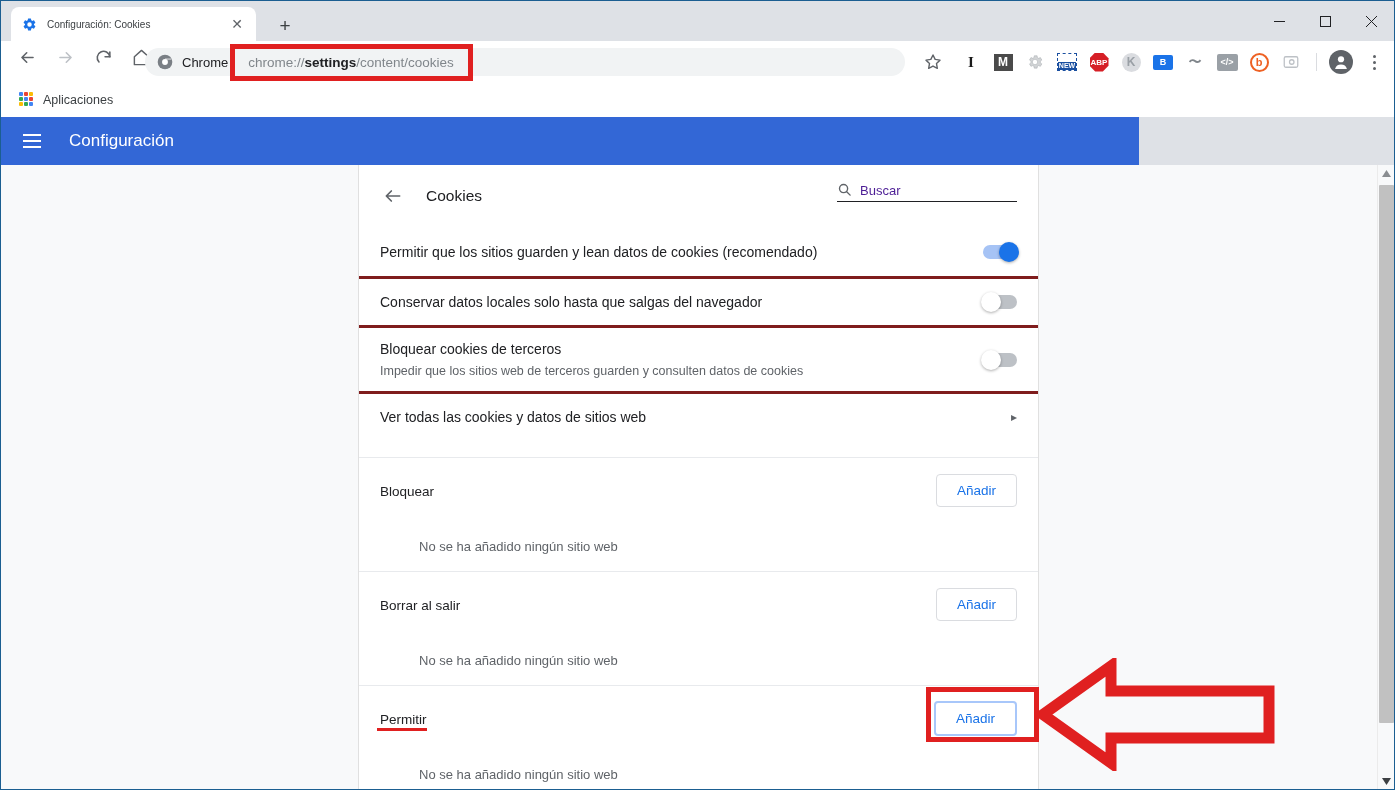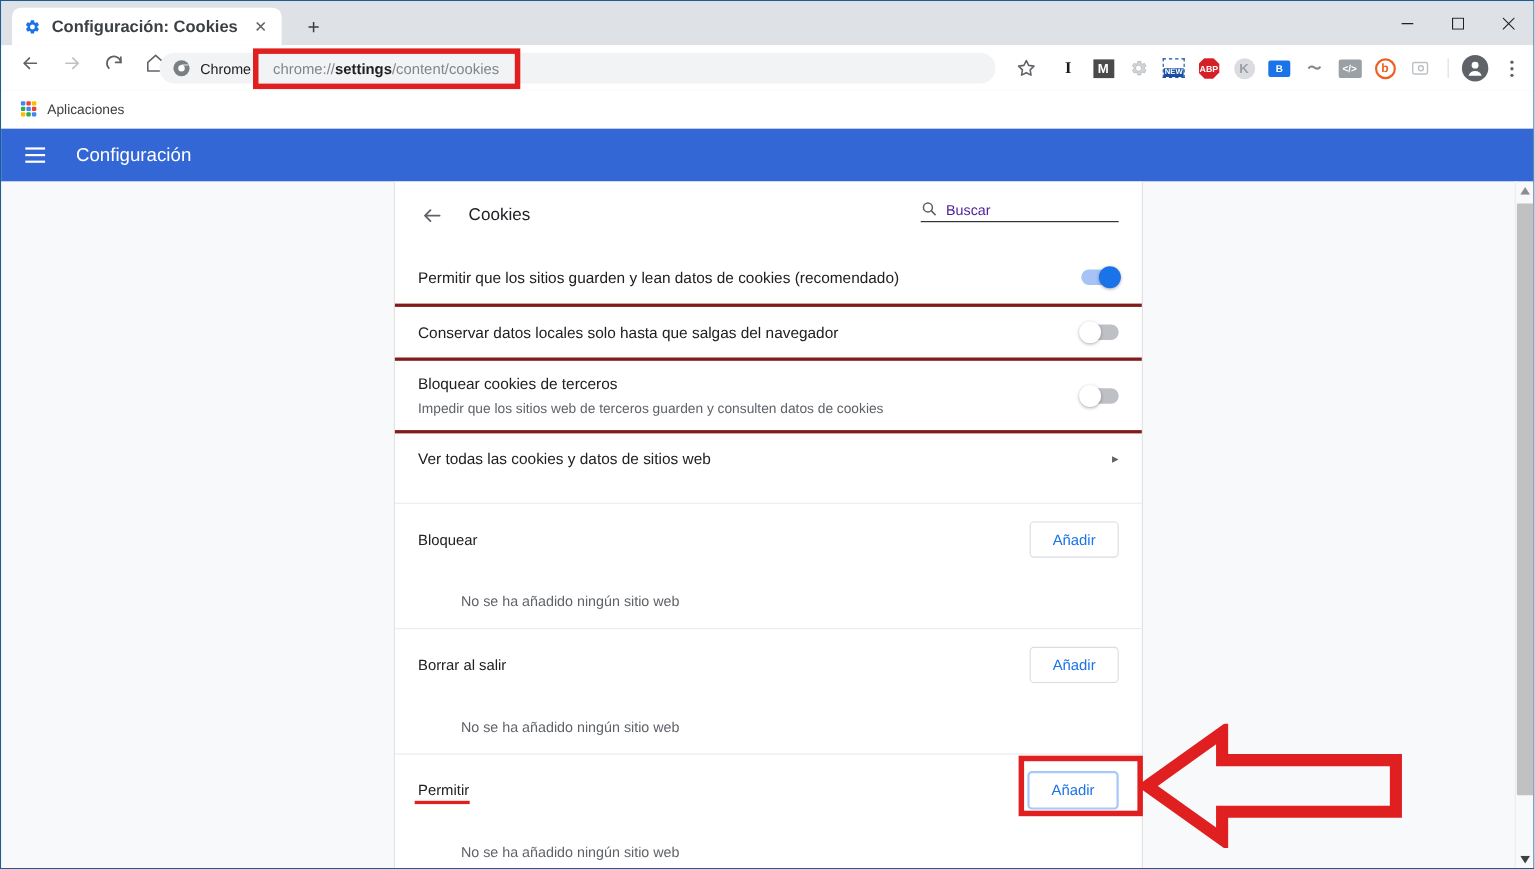--- a/index.html
+++ b/index.html
@@ -26,22 +26,22 @@
     position: absolute; left: 10px; top: 6px; width: 245px; height: 34px;
     background: #ffffff;
     border-radius: 8px 8px 0 0;
     display: flex; align-items: center; padding: 0 10px;
   }
   .tab-favicon {
     width: 16px; height: 16px; flex: 0 0 16px; margin-right: 10px;
     display: flex; align-items: center; justify-content: center;
   }
   .tab-title {
-    flex: 1; font-size: 15px; color: #3c4043;
-    white-space: nowrap; overflow: hidden; text-overflow: ellipsis; font-weight: bold;
+    flex: 1; font-size: 10px; color: #3c4043;
+    white-space: nowrap; overflow: hidden; text-overflow: ellipsis;
   }
   .tab-close {
     width: 18px; height: 18px; flex: 0 0 18px;
     display: flex; align-items: center; justify-content: center;
     color: #5f6368; font-size: 14px; line-height: 1;
   }
   .newtab {
     position: absolute; left: 272px; top: 12px;
     width: 24px; height: 24px;
     display: flex; align-items: center; justify-content: center;
@@ -135,21 +135,21 @@
     width: 16px; height: 16px; display: grid;
     grid-template-columns: repeat(3, 4px);
     grid-template-rows: repeat(3, 4px);
     gap: 1px; margin-right: 8px;
   }
   .bm-grid span { width: 4px; height: 4px; border-radius: 1px; display: block; }
   .bm-label { font-size: 12.5px; color: #3c4043; }
 
   
   .settings-header {
-    position: absolute; left: 0; top: 116px; width: 1393px; height: 48px;
+    position: absolute; left: 0; top: 116px; width: 1138px; height: 48px;
     background: #3367d6;
     display: flex; align-items: center;
   }
   .hamburger {
     margin-left: 22px; width: 24px; height: 24px;
     display: flex; flex-direction: column; justify-content: center; gap: 4px;
   }
   .hamburger i { display: block; width: 18px; height: 2px; background: #fff; }
   .settings-title {
     margin-left: 22px; font-size: 17px; color: #ffffff;

